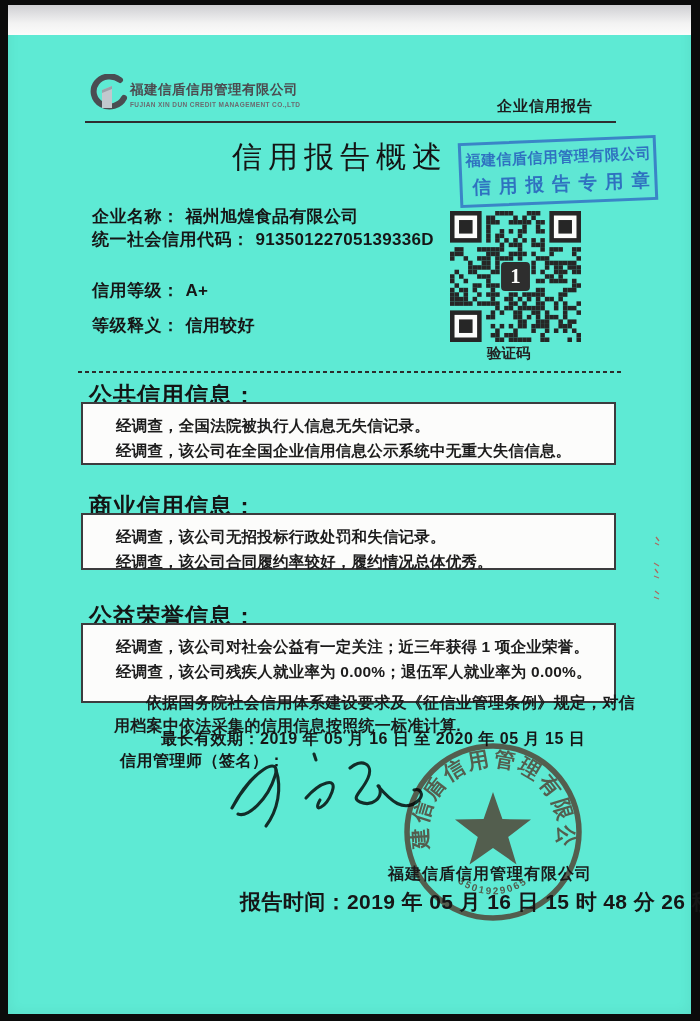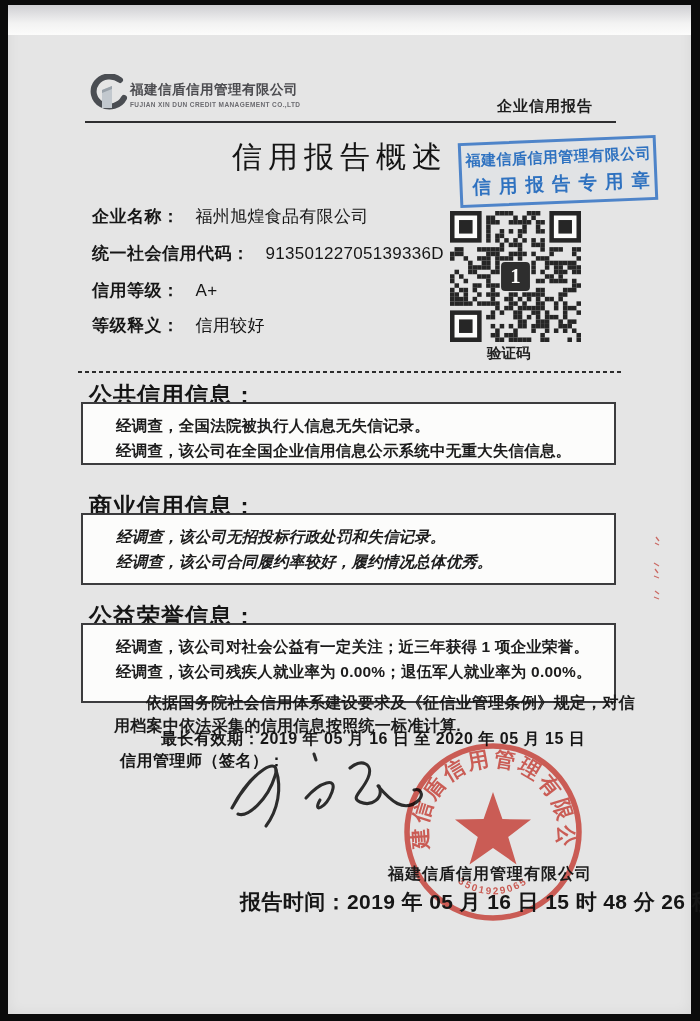--- a/index.html
+++ b/index.html
@@ -4,21 +4,21 @@
 <style>
   html,body{margin:0;padding:0;}
   body{
     width:700px;height:1021px;position:relative;overflow:hidden;
     background:#0b0b0b;
     font-family:"Liberation Sans","DejaVu Sans",sans-serif;
     -webkit-font-smoothing:antialiased;
   }
   .page{
     position:absolute;left:8px;top:5px;right:9px;bottom:7px;
-    background:#e5e5e5;box-shadow:inset 0 0 14px rgba(0,0,0,.06);
+    background:#5eead4;box-shadow:inset 0 0 14px rgba(0,0,0,.06);
   }
   .top-strip{
     position:absolute;left:0;top:0;right:0;height:30px;
     background:linear-gradient(#cfcfd3,#f2f2f2 60%,#fcfcfb);
   }
   .content{position:absolute;left:-8px;top:-5px;width:700px;height:1021px;}
   .abs{position:absolute;}
 
   
   .logo-text-cn{font-size:13.5px;font-weight:700;color:#4c4c50;letter-spacing:.5px;}
@@ -33,21 +33,21 @@
     border:3px solid rgba(52,115,196,.85);
     padding:6px 4px 5px 4px;text-align:center;
     transform:rotate(-2.4deg);
     color:#2f72c0;background:rgba(120,170,225,.04);
   }
   .blue-stamp .l1{font-size:15px;font-weight:700;letter-spacing:.5px;white-space:nowrap;}
   .blue-stamp .l2{font-size:18.5px;font-weight:700;letter-spacing:8px;margin-top:4px;white-space:nowrap;text-indent:6px;}
 
   
   .info-row{font-size:17px;font-weight:700;color:#161616;white-space:nowrap;letter-spacing:.5px;}
-  .info-row .val{font-weight:400;margin-left:16px;letter-spacing:.3px;}
+  .info-row .val{font-weight:700;margin-left:6px;letter-spacing:.3px;}
 
   .qr-caption{font-size:14.5px;font-weight:700;color:#222;}
 
   .dashed-rule{
     height:2px;
     background:repeating-linear-gradient(90deg,#2c2c2c 0 4px,transparent 4px 7px);
   }
 
   .sec-heading{font-size:23px;font-weight:700;color:#141414;letter-spacing:1px;}
   .sec-box{
@@ -89,21 +89,21 @@
     <div class="abs doc-title" style="left:170px;top:137px;width:340px;">信用报告概述</div>
 
     <div class="abs blue-stamp" style="left:459px;top:139px;width:184px;">
       <div class="l1">福建信盾信用管理有限公司</div>
       <div class="l2">信用报告专用章</div>
     </div>
 
     <div class="abs info-row" style="left:92px;top:205px;">
       <span>企业名称：</span><span class="val">福州旭煌食品有限公司</span>
     </div>
-    <div class="abs info-row" style="left:92px;top:242px;">
+    <div class="abs info-row" style="left:92px;top:228px;">
       <span>统一社会信用代码：</span><span class="val">91350122705139336D</span>
     </div>
     <div class="abs info-row" style="left:92px;top:279px;">
       <span>信用等级：</span><span class="val">A+</span>
     </div>
     <div class="abs info-row" style="left:92px;top:314px;">
       <span>等级释义：</span><span class="val">信用较好</span>
     </div>
 
     <div class="abs" style="left:450px;top:211px;width:131px;height:131px;">
@@ -415,21 +415,21 @@
 
     <div class="abs dashed-rule" style="left:78px;top:371px;width:543px;"></div>
 
     <div class="abs sec-heading" style="left:89px;top:380px;">公共信用信息：</div>
     <div class="abs sec-box" style="left:81px;top:402px;width:535px;height:63px;">
       <div class="line">经调查，全国法院被执行人信息无失信记录。</div>
       <div class="line">经调查，该公司在全国企业信用信息公示系统中无重大失信信息。</div>
     </div>
 
     <div class="abs sec-heading" style="left:89px;top:491px;">商业信用信息：</div>
-    <div class="abs sec-box" style="left:81px;top:513px;width:535px;height:72px;font-style:italic;">
+    <div class="abs sec-box" style="left:81px;top:513px;width:535px;height:57px;">
       <div class="line">经调查，该公司无招投标行政处罚和失信记录。</div>
       <div class="line">经调查，该公司合同履约率较好，履约情况总体优秀。</div>
     </div>
 
     <div class="abs sec-heading" style="left:89px;top:601px;">公益荣誉信息：</div>
     <div class="abs sec-box" style="left:81px;top:623px;width:535px;height:80px;">
       <div class="line">经调查，该公司对社会公益有一定关注；近三年获得 1 项企业荣誉。</div>
       <div class="line">经调查，该公司残疾人就业率为 0.00%；退伍军人就业率为 0.00%。</div>
     </div>
 

